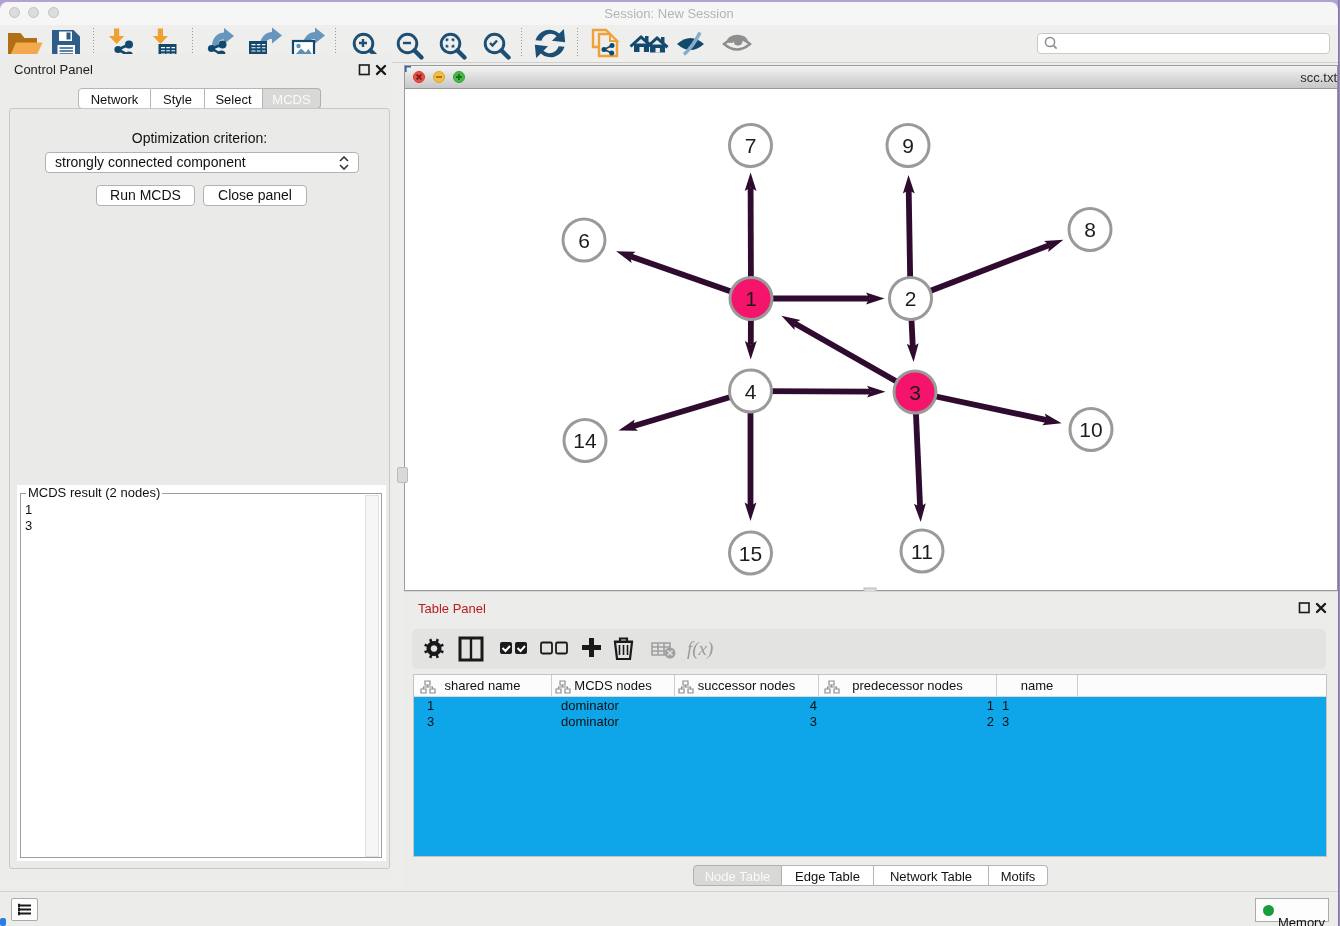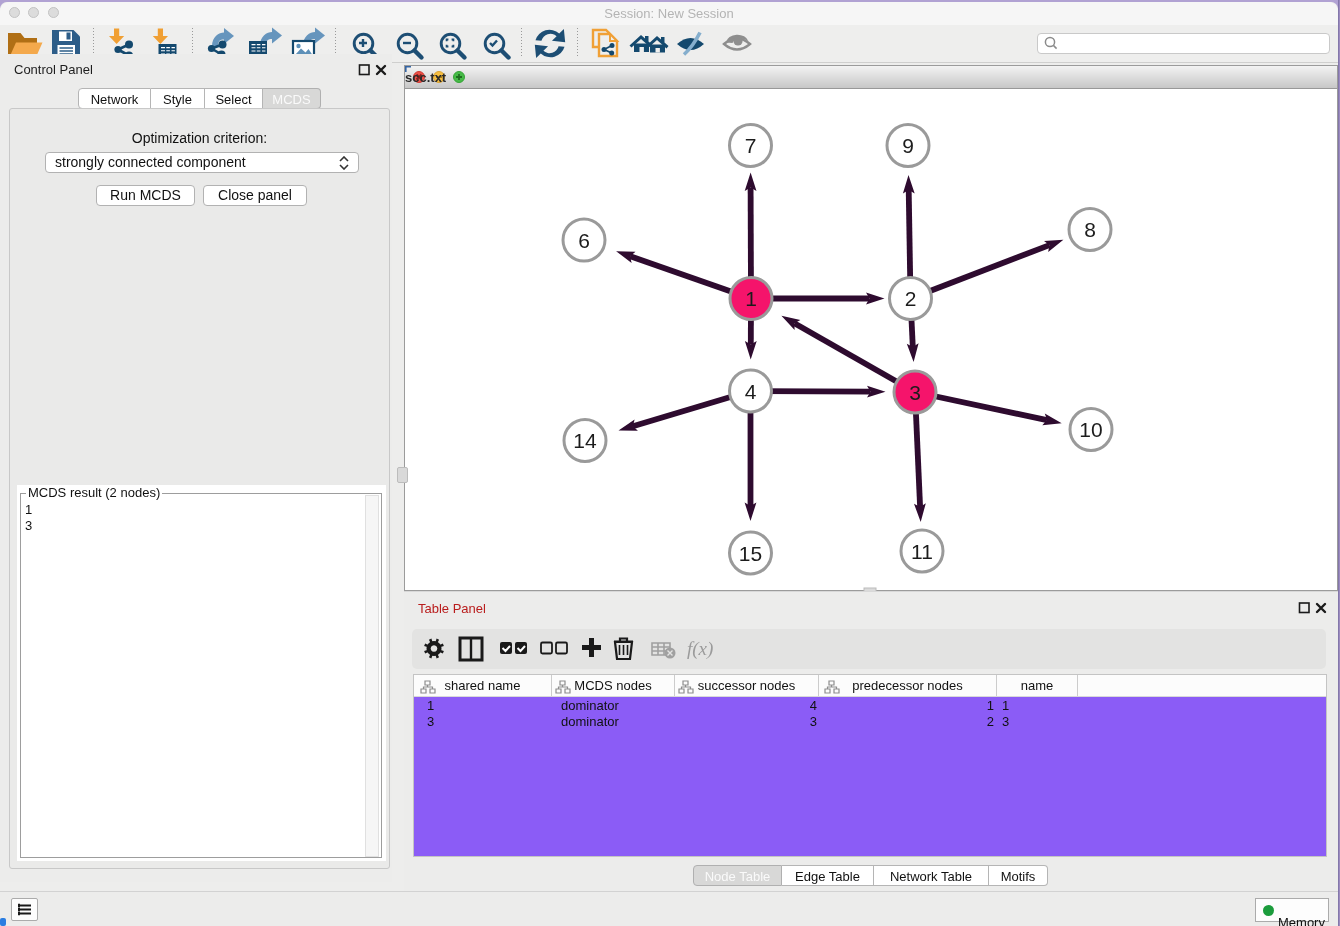--- a/index.html
+++ b/index.html
@@ -47,29 +47,29 @@
 #fslegend{position:absolute;left:9px;top:1px;background:#fff;padding:0 2px;
  font-size:13px;color:#111;height:14px;line-height:14px;}
 #fstext{position:absolute;left:8px;top:17px;font-size:13px;color:#111;line-height:16px;}
 #fsscroll{position:absolute;left:348px;top:10px;width:14px;height:362px;
  background:#f6f6f6;border:1px solid #e0e0e0;box-sizing:border-box;}
 
 #netframe{position:absolute;left:404px;top:65px;width:934px;height:526px;
  border:1px solid #9b9b9b;box-sizing:border-box;background:#fff;}
 #nettitle{position:absolute;left:0;top:0;width:100%;height:22px;
  background:linear-gradient(#f3f3f3,#c7c7c7);border-bottom:1px solid #989898;}
-#nettext{position:absolute;top:4px;width:100%;text-align:left;font-size:13px;font-weight:bold;color:#2a2a2a;}
+#nettext{position:absolute;top:4px;width:100%;text-align:right;font-size:13px;font-weight:normal;color:#2a2a2a;}
 .mtl{position:absolute;top:5px;width:12px;height:12px;border-radius:50%;box-sizing:border-box;}
 
 #tpanel{position:absolute;left:404px;top:591px;width:934px;height:300px;background:#ececeb;
  border-top:1px solid #d8d8d8;}
 #tphead{position:absolute;left:14px;top:9px;font-size:13px;color:#b91c1c;}
 #tptoolbar{position:absolute;left:8px;top:37px;width:914px;height:40px;
  background:#e3e3e2;border-radius:5px;}
-#ttable{position:absolute;left:9px;top:82px;width:914px;height:183px;background:#8b5cf6;
+#ttable{position:absolute;left:9px;top:82px;width:914px;height:183px;background:#0ea5e9;
  border:1px solid #c4c4c4;box-sizing:border-box;}
 .thc{position:absolute;top:0;height:21px;border-right:1px solid #cccccc;
  box-sizing:border-box;font-size:13px;color:#111;text-align:center;line-height:21px;}
 .trow{position:absolute;font-size:13px;color:#111;height:16px;line-height:16px;}
 #tbtabs{position:absolute;display:flex;top:273px;left:289px;}
 
 #statusbar{position:absolute;left:0;top:891px;width:1338px;height:35px;
  background:#ececeb;border-top:1px solid #d2d2d2;}
 #listbtn{position:absolute;left:11px;top:6px;width:27px;height:23px;background:#fdfdfd;
  border:1px solid #ababab;box-sizing:border-box;border-radius:2px;}

